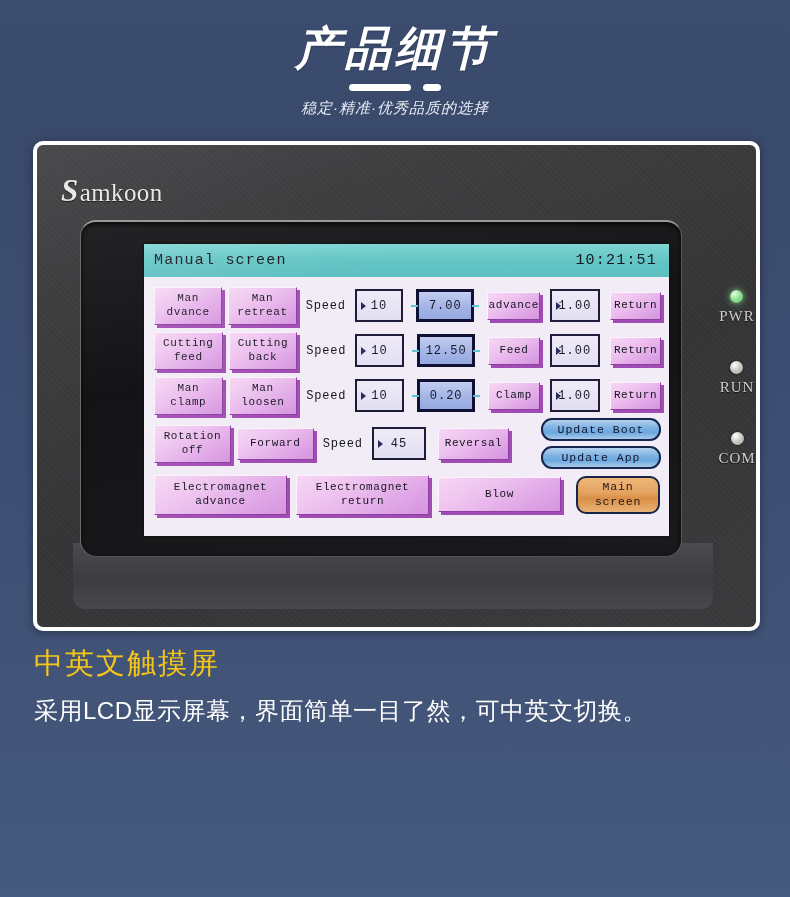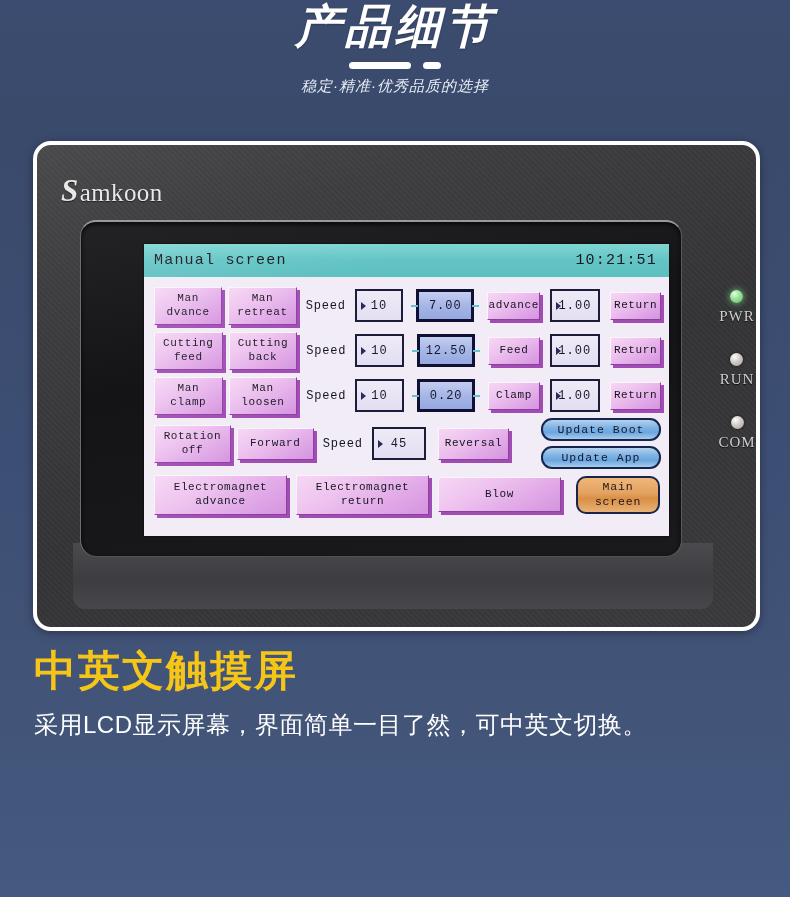--- a/index.html
+++ b/index.html
@@ -9,20 +9,21 @@
     height: 897px;
     font-family: "Liberation Sans", sans-serif;
     background: linear-gradient(180deg, #3c4c70 0%, #3a4a6b 14%, #3d4e74 50%, #425478 78%, #445a80 100%);
     overflow: hidden;
     position: relative;
   }
 
   
   #header {
     width: 790px;
+    padding-top: 22px;
     text-align: center;
   }
   #header-title {
     font-size: 46px;
     font-weight: bold;
     font-style: italic;
     color: #ffffff;
     letter-spacing: 4px;
     line-height: 1.15;
     text-shadow: 0 1px 2px rgba(0,0,0,0.25);
@@ -57,21 +58,21 @@
   }
 
   
   #device-photo {
     position: absolute;
     left: 33px;
     top: 141px;
     width: 727px;
     height: 490px;
     border: 4px solid #ffffff;
-    border-radius: 18px;
+    border-radius: 10px;
     background:
       linear-gradient(160deg, #4a4a4c 0%, #3e3e40 20%, #343436 55%, #3a3a3c 100%);
     box-shadow: 0 2px 10px rgba(0,0,0,0.35);
     overflow: hidden;
   }
   
   #device-photo::after {
     content: "";
     position: absolute;
     inset: 0;
@@ -281,21 +282,21 @@
     position: absolute;
     left: 672px;
     top: 70px;
     width: 56px;
     height: 360px;
     z-index: 6;
     display: flex;
     flex-direction: column;
     align-items: center;
     padding-top: 75px;
-    gap: 28px;
+    gap: 36px;
   }
   .led-group {
     display: flex;
     flex-direction: column;
     align-items: center;
     gap: 5px;
   }
   .led {
     width: 13px;
     height: 13px;
@@ -317,22 +318,22 @@
 
   
   #caption {
     position: absolute;
     left: 34px;
     top: 648px;
     width: 720px;
   }
   #caption-heading {
     color: #f5c518;
-    font-size: 42px;
-    font-weight: bold;
+    font-size: 29px;
+    font-weight: normal;
     letter-spacing: 2px;
     line-height: 1.1;
   }
   #caption-body {
     margin-top: 12px;
     color: #ffffff;
     font-size: 24px;
     line-height: 1.55;
     letter-spacing: 0.5px;
   }

